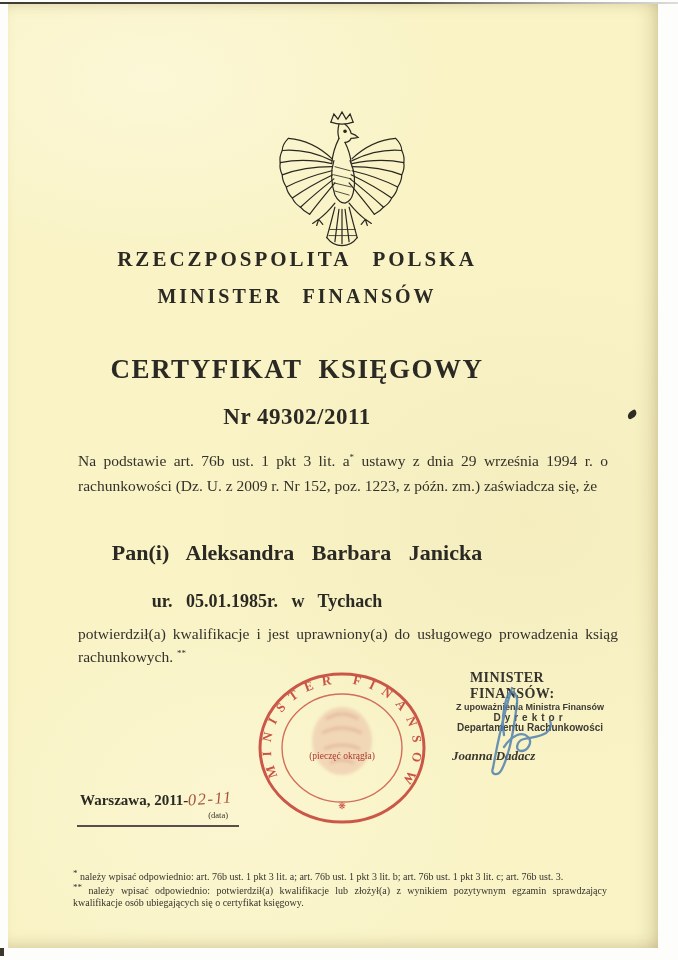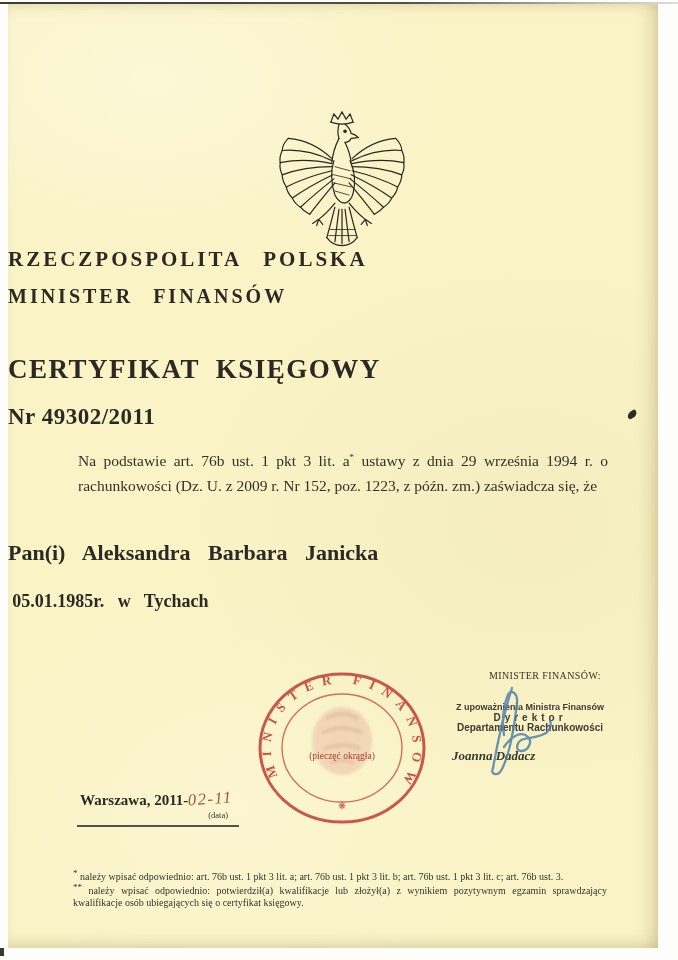--- a/index.html
+++ b/index.html
@@ -16,21 +16,21 @@
       radial-gradient(ellipse 500px 380px at 80% 55%, rgba(222,206,150,.16), rgba(222,206,150,0) 70%),
       radial-gradient(ellipse 380px 300px at 35% 85%, rgba(255,252,230,.30), rgba(255,252,230,0) 70%),
       #f9f3c6;
     box-shadow: inset -14px 0 20px -12px rgba(140,120,70,.40),
                 inset 0 -12px 16px -10px rgba(140,120,70,.28),
                 inset 0 10px 14px -10px rgba(160,140,90,.25);
   }
   #scan-top-line{position:absolute;left:0;top:2px;width:678px;height:2px;
     background:linear-gradient(to right, rgba(40,38,28,.9) 0%, rgba(40,38,28,.8) 60%, rgba(40,38,28,.35) 85%, rgba(40,38,28,.15) 100%);}
   #scan-corner-tick{position:absolute;left:0;top:948px;width:4px;height:8px;background:#3a382e;}
-  .center-line{left:0;width:578px;color:#2b2923;}
+  .center-line{left:0;width:578px;text-align:center;color:#2b2923;}
   .heading{font-weight:bold;font-family:"Liberation Serif",serif;}
   .bodytext{
     font-family:"Liberation Serif",serif;color:#33312a;
     font-size:15.5px;line-height:25px;text-align:justify;
   }
   sup.ref{font-size:9px;vertical-align:super;line-height:0;}
   .fn{margin:0;text-align:justify;font-size:10px;line-height:12.5px;color:#35332c;
       font-family:"Liberation Serif",serif;}
   .fn + .fn{margin-top:1px;}
   .sig-sans{font-family:"Liberation Sans",sans-serif;color:#3d3b35;text-align:center;}
@@ -92,23 +92,26 @@
   <div class="abs" style="left:619px;top:407px;width:10px;height:7px;background:#2e2c24;
        border-radius:70% 20% 60% 30%;transform:rotate(-28deg);"></div>
 
   <p class="abs bodytext" style="left:70px;top:444px;width:530px;margin:0;">
     <span>Na podstawie art. 76b ust. 1 pkt 3 lit. a</span><sup class="ref">*</sup><span> ustawy z dnia 29 września 1994 r. o rachunkowości (Dz. U. z 2009 r. Nr 152, poz. 1223, z późn. zm.) zaświadcza się, że</span>
   </p>
 
   <div class="abs center-line heading" style="top:536px;font-size:22px;word-spacing:12px;">Pan(i)  Aleksandra  Barbara  Janicka</div>
   <div class="abs center-line heading" style="top:587px;font-size:18px;word-spacing:9px;transform:translateX(-30px);">ur.  05.01.1985r.  w  Tychach</div>
 
+  <p class="abs bodytext" style="left:70px;top:618px;width:540px;margin:0;line-height:23px;">
+    <span>potwierdził(a) kwalifikacje i jest uprawniony(a) do usługowego prowadzenia ksiąg rachunkowych. </span><sup class="ref">**</sup>
+  </p>
 
-  <div class="abs" style="left:462px;top:666px;width:150px;text-align:center;font-size:10px;
-       letter-spacing:0.4px;color:#35332c;">MINISTER FINANSÓW:</div>
+  <div class="abs" style="left:462px;top:666px;width:150px;font-size:14px;
+       letter-spacing:0.4px;color:#35332c;font-weight:bold;">MINISTER FINANSÓW:</div>
 
   <svg class="abs" style="left:248px;top:667px;width:172px;height:156px;" viewBox="0 0 172 156">
     <defs>
         <filter id="blur1">
           <feGaussianBlur stdDeviation="1.4"></feGaussianBlur>
         </filter>
       </defs>
     <g stroke="#c5473b" fill="none" opacity="0.9">
       <ellipse cx="86" cy="77" rx="82" ry="74" stroke-width="3"></ellipse>
       <ellipse cx="86" cy="77" rx="60" ry="54" stroke-width="1.4" opacity="0.85"></ellipse>

